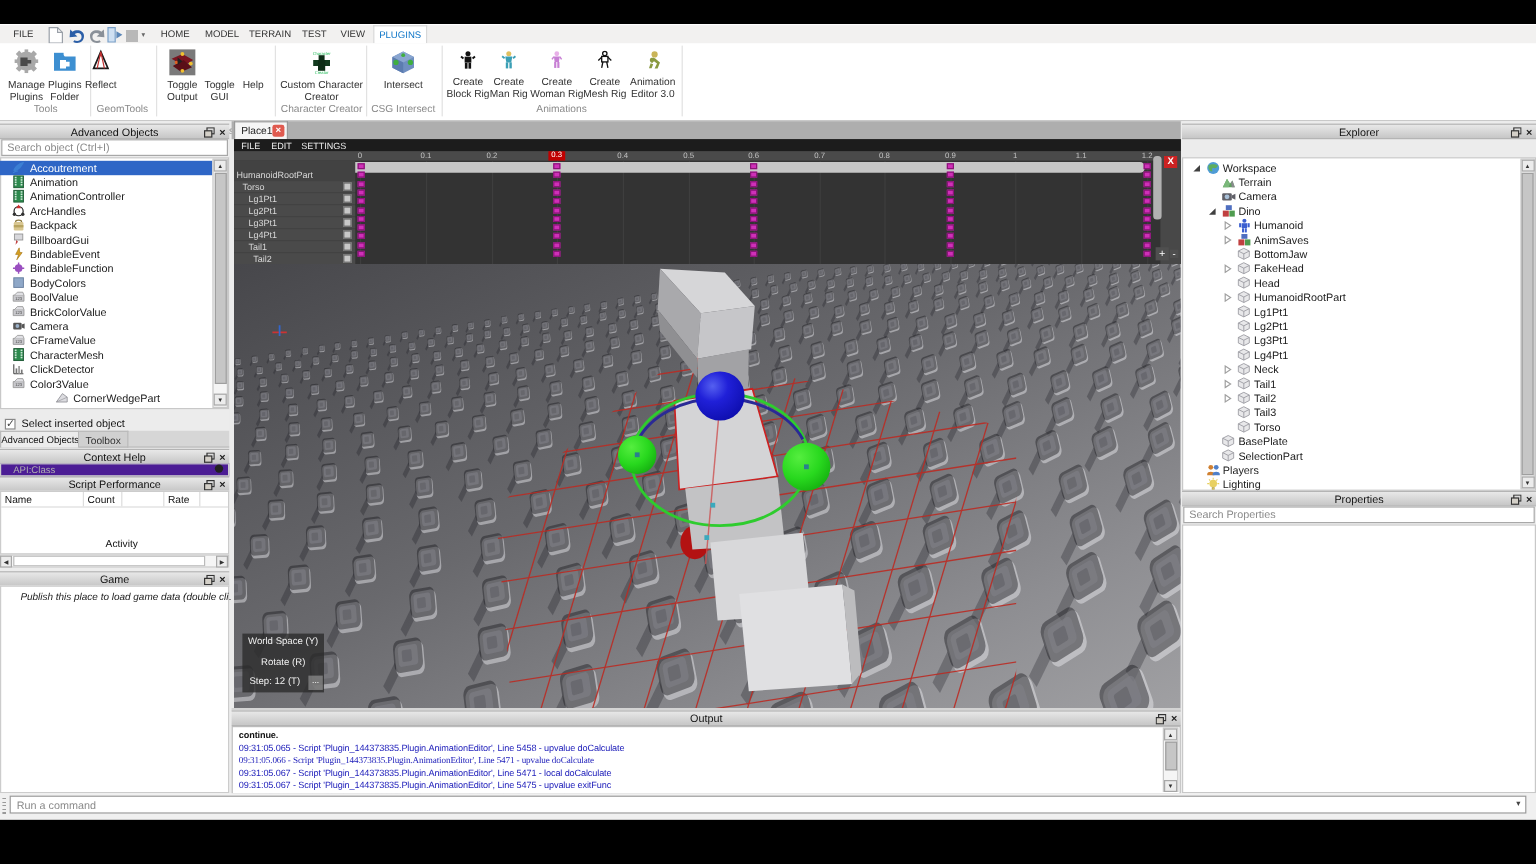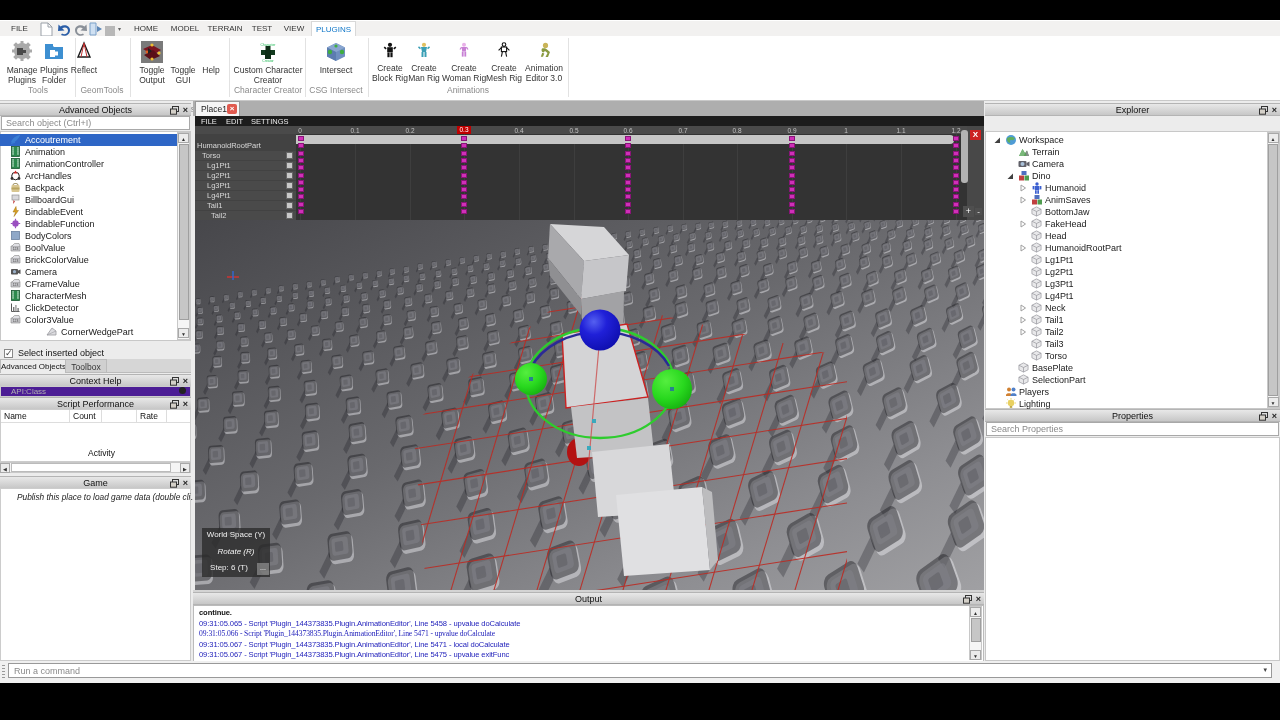--- a/index.html
+++ b/index.html
@@ -1600,22 +1600,22 @@
           <circle cx="405" cy="110" r="20.5" fill="url(#bs)"></circle>
           <circle cx="336" cy="159" r="16" fill="url(#gs)"></circle>
           <circle cx="477" cy="169" r="20" fill="url(#gs)"></circle>
           <rect x="397" y="199" width="4" height="4" fill="#3aa9bd"></rect>
           <rect x="392" y="226" width="4" height="4" fill="#3aa9bd"></rect>
           <rect x="334" y="157" width="4" height="4" fill="#2a7f8f"></rect>
           <rect x="475" y="167" width="4" height="4" fill="#2a7f8f"></rect>
         </svg>
   <div style="position:absolute;left:7px;top:308px;width:68px;height:49px;background:rgba(42,42,42,0.78);"></div>
   <div style="position:absolute;left:7px;top:310px;width:68px;text-align:center;font-size:8px;color:#f0f0f0;">World Space (Y)</div>
-  <div style="position:absolute;left:7px;top:327px;width:68px;text-align:center;font-size:8px;color:#f0f0f0;font-style:italic;">Rotate (R)</div>
-  <div style="position:absolute;left:7px;top:343px;width:54px;text-align:center;font-size:8px;color:#f0f0f0;">Step: 6 (T)</div>
+  <div style="position:absolute;left:7px;top:327px;width:68px;text-align:center;font-size:8px;color:#f0f0f0;">Rotate (R)</div>
+  <div style="position:absolute;left:7px;top:343px;width:54px;text-align:center;font-size:8px;color:#f0f0f0;">Step: 12 (T)</div>
   <div style="position:absolute;left:62px;top:343px;width:12px;height:12px;background:rgba(160,160,160,0.6);color:#fff;font-size:7px;text-align:center;line-height:10px;">...</div>
 </div>
 
 <div class="abs" style="left:193px;top:570px;width:791px;height:2px;background:#d4d4d4;"></div>
 <div class="phdr" style="left:193px;top:572px;width:791px;">
         <span class="phtitle">Output</span>
         <span class="phicons">
           <svg width="9" height="9" viewBox="0 0 9 9">
             <rect x="2.5" y="0.5" width="6" height="5" fill="none" stroke="#333" stroke-width="1"></rect>
             <rect x="0.5" y="3" width="6" height="5.2" fill="#d4d0c8" stroke="#333" stroke-width="1"></rect>

